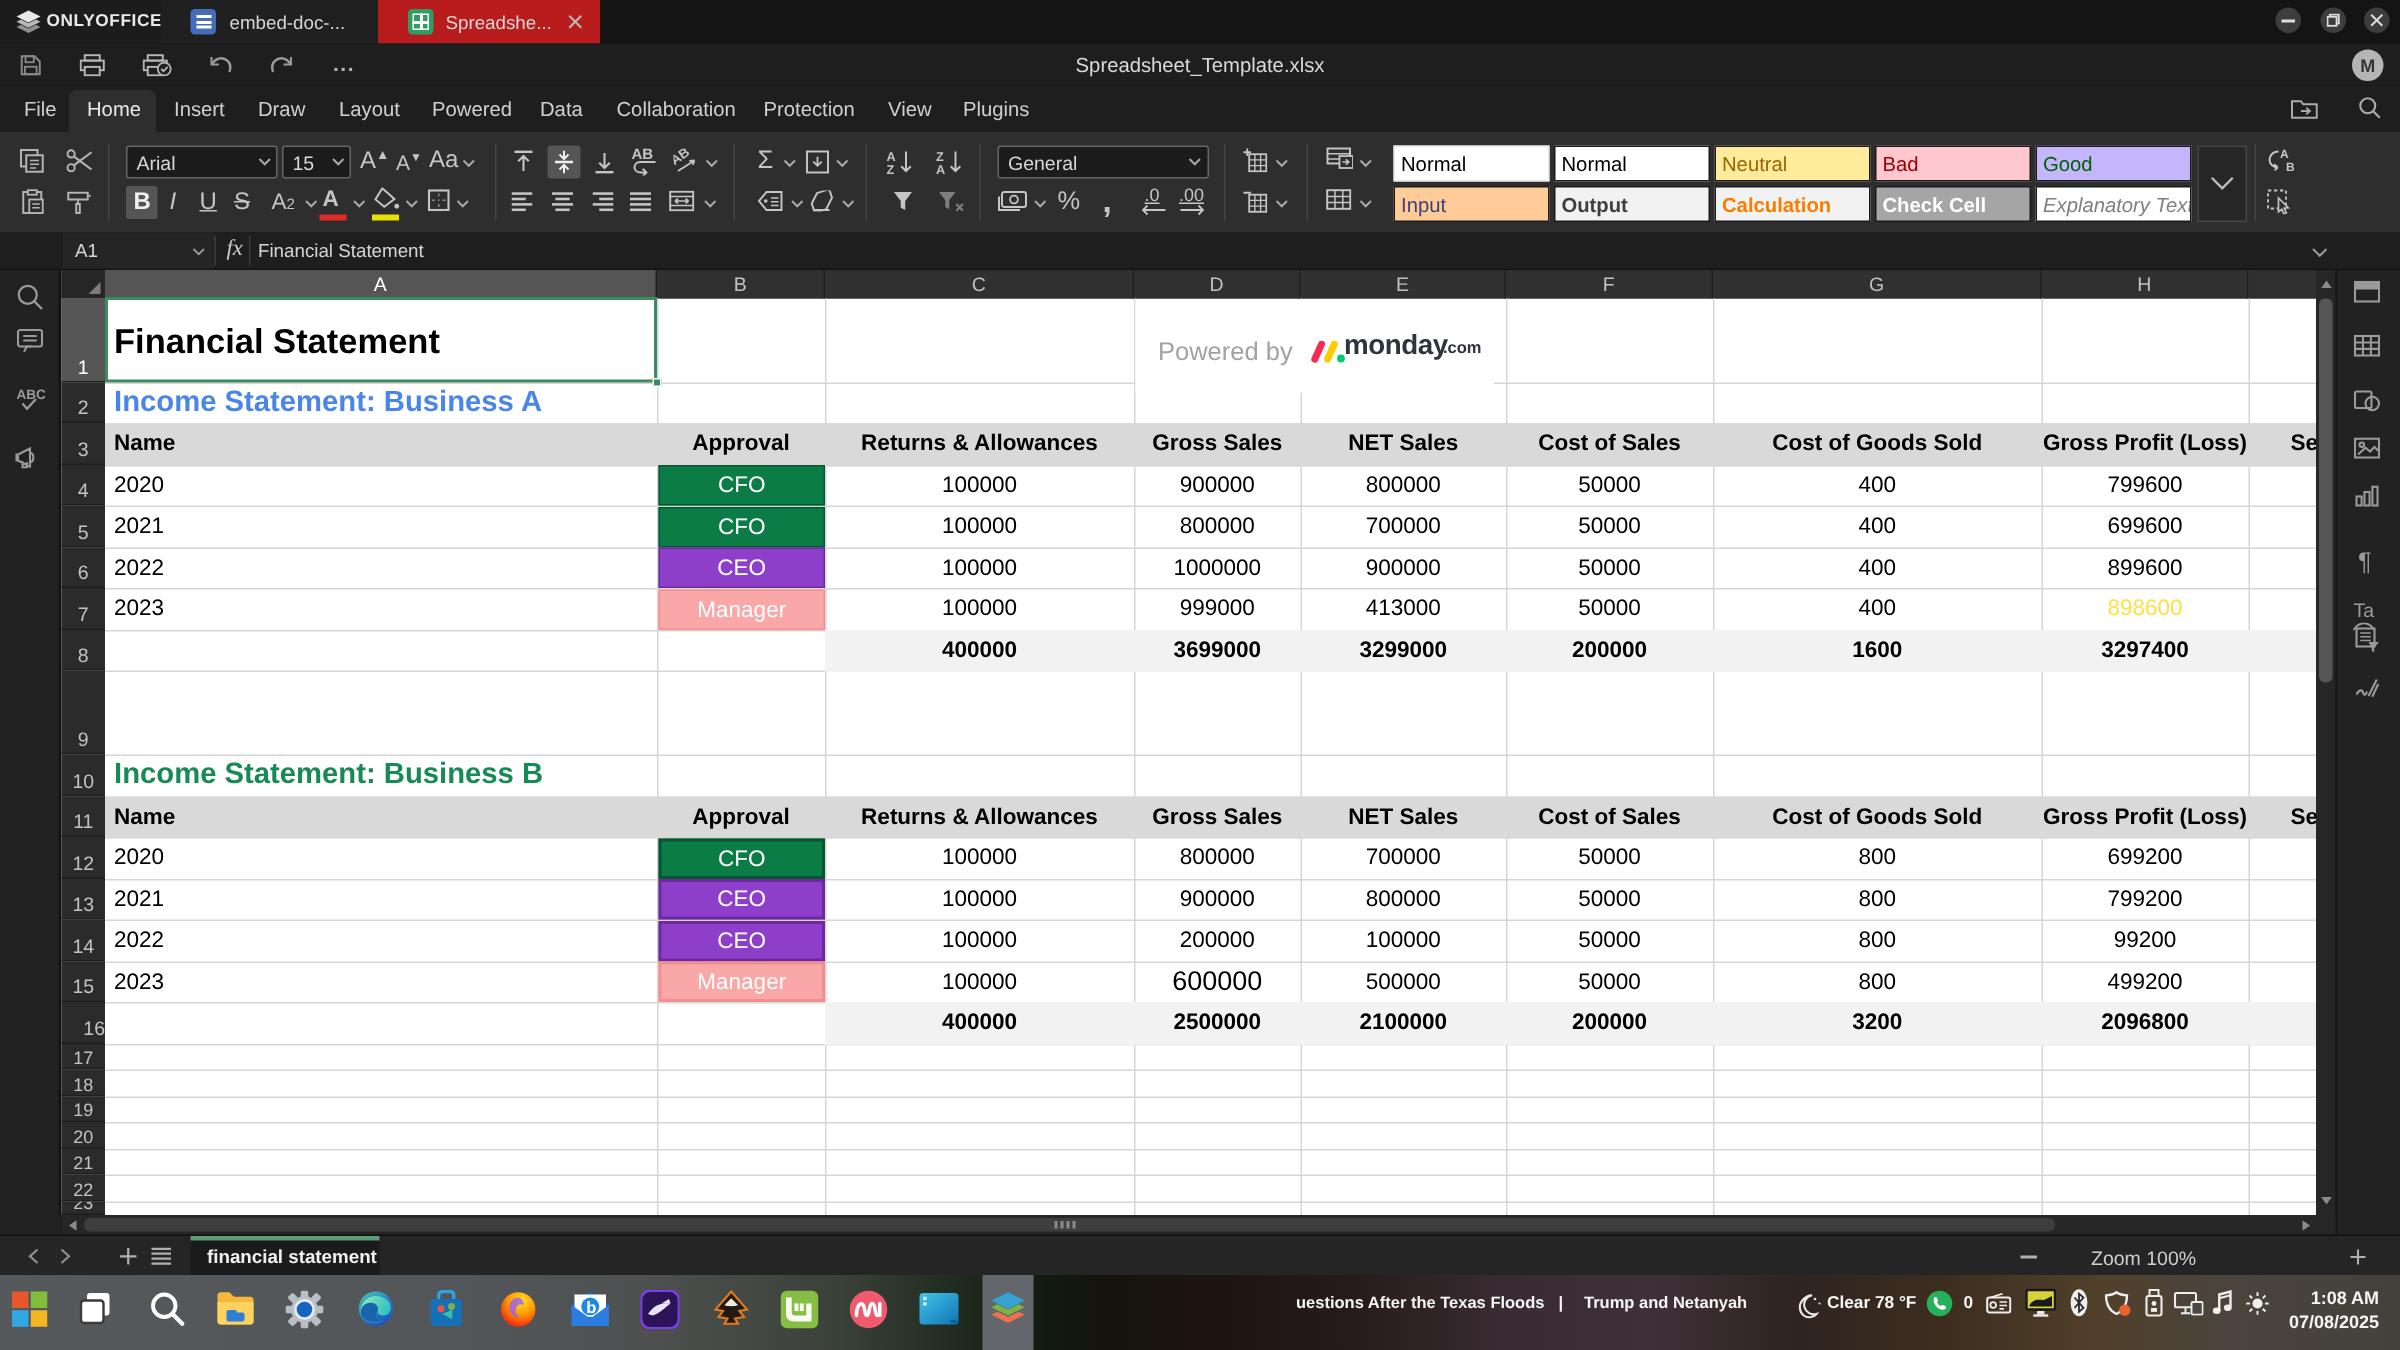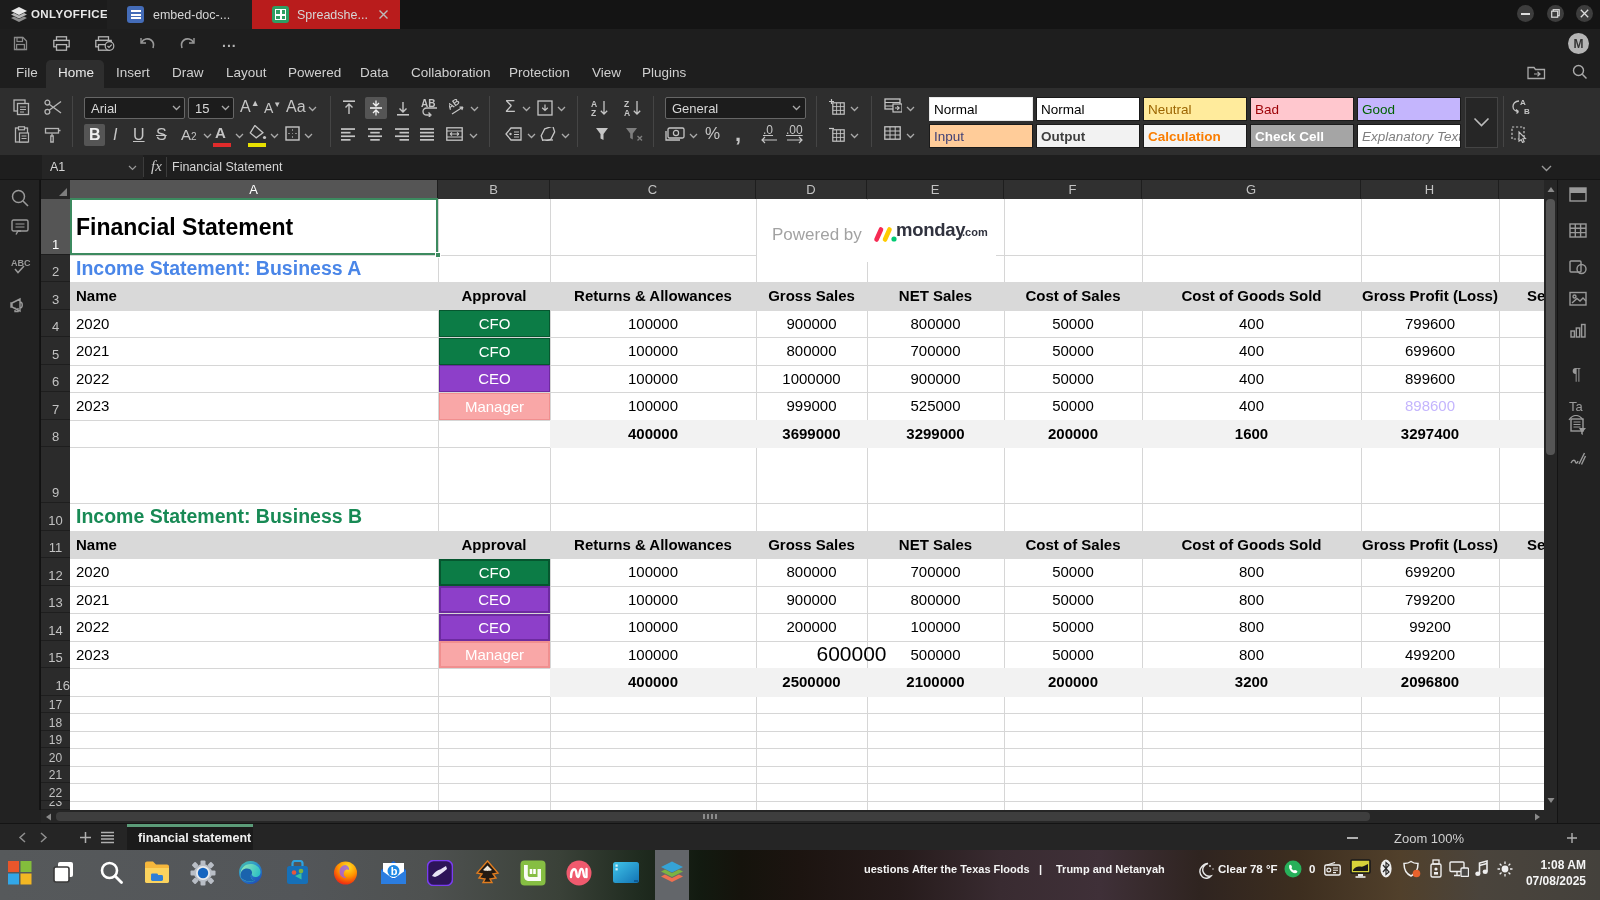--- a/index.html
+++ b/index.html
@@ -68,20 +68,21 @@
     </svg>
 <svg class="abs" style="left:138px;top:8px" width="18" height="13" viewBox="0 0 18 13">
       <path d="M3 1 L3 6 L8 6" fill="none" stroke="#9a9a9a" stroke-width="1.4"></path>
       <path d="M3.5 5.5 C5.5 1.8 10 0.8 13 3 C15.5 4.8 16 8 15 11" fill="none" stroke="#9a9a9a" stroke-width="1.6"></path>
     </svg>
 <svg class="abs" style="left:179px;top:8px" width="18" height="13" viewBox="0 0 18 13">
       <path d="M15 1 L15 6 L10 6" fill="none" stroke="#9a9a9a" stroke-width="1.4"></path>
       <path d="M14.5 5.5 C12.5 1.8 8 0.8 5 3 C2.5 4.8 2 8 3 11" fill="none" stroke="#9a9a9a" stroke-width="1.6"></path>
     </svg>
 <span style="position:absolute;left:222px;top:5px;font-size:14px;font-weight:bold;color:#b5b5b5;letter-spacing:1px;">...</span>
+<span style="position:absolute;left:0;top:7px;width:1600px;text-align:center;font-size:13.5px;color:#d9d9d9;">Spreadsheet_Template.xlsx</span>
 <div class="abs ct" style="left:1568px;top:4px;width:21px;height:21px;border-radius:50%;background:#b5b5b5;font-size:12px;font-weight:bold;color:#333;">M</div>
 </div>
 <div class="abs" style="left:0;top:57px;width:1600px;height:31px;background:#1e1e1e;">
 <div class="abs" style="left:46px;top:3px;width:58px;height:28px;background:#2e2e2e;border-radius:5px 5px 0 0;"></div>
 <span style="position:absolute;left:16px;top:8px;font-size:13.5px;color:#d0d0d0;">File</span>
 <span style="position:absolute;left:58px;top:8px;font-size:13.5px;color:#e8e8e8;">Home</span>
 <span style="position:absolute;left:116px;top:8px;font-size:13.5px;color:#d0d0d0;">Insert</span>
 <span style="position:absolute;left:172px;top:8px;font-size:13.5px;color:#d0d0d0;">Draw</span>
 <span style="position:absolute;left:226px;top:8px;font-size:13.5px;color:#d0d0d0;">Layout</span>
 <span style="position:absolute;left:288px;top:8px;font-size:13.5px;color:#d0d0d0;">Powered</span>
@@ -566,24 +567,24 @@
 <div class="abs" style="left:550px;top:364.5px;width:206px;height:27.5px;display:flex;align-items:center;justify-content:center;padding:0 6px;font-size:15px;font-weight:normal;white-space:nowrap;color:#000;">100000</div>
 <div class="abs" style="left:756px;top:364.5px;width:111px;height:27.5px;display:flex;align-items:center;justify-content:center;padding:0 6px;font-size:15px;font-weight:normal;white-space:nowrap;color:#000;">1000000</div>
 <div class="abs" style="left:867px;top:364.5px;width:137px;height:27.5px;display:flex;align-items:center;justify-content:center;padding:0 6px;font-size:15px;font-weight:normal;white-space:nowrap;color:#000;">900000</div>
 <div class="abs" style="left:1004px;top:364.5px;width:138px;height:27.5px;display:flex;align-items:center;justify-content:center;padding:0 6px;font-size:15px;font-weight:normal;white-space:nowrap;color:#000;">50000</div>
 <div class="abs" style="left:1142px;top:364.5px;width:219px;height:27.5px;display:flex;align-items:center;justify-content:center;padding:0 6px;font-size:15px;font-weight:normal;white-space:nowrap;color:#000;">400</div>
 <div class="abs" style="left:1361px;top:364.5px;width:138px;height:27.5px;display:flex;align-items:center;justify-content:center;padding:0 6px;font-size:15px;font-weight:normal;white-space:nowrap;color:#000;">899600</div>
 <div class="abs" style="left:70px;top:392px;width:368px;height:27.5px;display:flex;align-items:center;justify-content:flex-start;padding:0 6px;font-size:15px;font-weight:normal;white-space:nowrap;color:#000;">2023</div>
 <div class="abs ct" style="left:439px;top:392.5px;width:111px;height:27.0px;background:#f9a7a7;border:1px solid #f08f8f;font-size:15px;color:#fff;">Manager</div>
 <div class="abs" style="left:550px;top:392px;width:206px;height:27.5px;display:flex;align-items:center;justify-content:center;padding:0 6px;font-size:15px;font-weight:normal;white-space:nowrap;color:#000;">100000</div>
 <div class="abs" style="left:756px;top:392px;width:111px;height:27.5px;display:flex;align-items:center;justify-content:center;padding:0 6px;font-size:15px;font-weight:normal;white-space:nowrap;color:#000;">999000</div>
-<div class="abs" style="left:867px;top:392px;width:137px;height:27.5px;display:flex;align-items:center;justify-content:center;padding:0 6px;font-size:15px;font-weight:normal;white-space:nowrap;color:#000;">525000</div>
+<div class="abs" style="left:867px;top:392px;width:137px;height:27.5px;display:flex;align-items:center;justify-content:center;padding:0 6px;font-size:15px;font-weight:normal;white-space:nowrap;color:#000;">413000</div>
 <div class="abs" style="left:1004px;top:392px;width:138px;height:27.5px;display:flex;align-items:center;justify-content:center;padding:0 6px;font-size:15px;font-weight:normal;white-space:nowrap;color:#000;">50000</div>
 <div class="abs" style="left:1142px;top:392px;width:219px;height:27.5px;display:flex;align-items:center;justify-content:center;padding:0 6px;font-size:15px;font-weight:normal;white-space:nowrap;color:#000;">400</div>
-<div class="abs" style="left:1361px;top:392px;width:138px;height:27.5px;display:flex;align-items:center;justify-content:center;padding:0 20px;font-size:15px;font-weight:normal;white-space:nowrap;color:#c4b5fd;">898600</div>
+<div class="abs" style="left:1361px;top:392px;width:138px;height:27.5px;display:flex;align-items:center;justify-content:center;padding:0 20px;font-size:15px;font-weight:normal;white-space:nowrap;color:#fde047;">898600</div>
 <div class="abs" style="left:550px;top:419.5px;width:994px;height:28.5px;background:#f2f2f2;"></div>
 <div class="abs" style="left:550px;top:419.5px;width:206px;height:27.5px;display:flex;align-items:center;justify-content:center;padding:0 6px;font-size:15px;font-weight:bold;white-space:nowrap;color:#000;">400000</div>
 <div class="abs" style="left:756px;top:419.5px;width:111px;height:27.5px;display:flex;align-items:center;justify-content:center;padding:0 6px;font-size:15px;font-weight:bold;white-space:nowrap;color:#000;">3699000</div>
 <div class="abs" style="left:867px;top:419.5px;width:137px;height:27.5px;display:flex;align-items:center;justify-content:center;padding:0 6px;font-size:15px;font-weight:bold;white-space:nowrap;color:#000;">3299000</div>
 <div class="abs" style="left:1004px;top:419.5px;width:138px;height:27.5px;display:flex;align-items:center;justify-content:center;padding:0 6px;font-size:15px;font-weight:bold;white-space:nowrap;color:#000;">200000</div>
 <div class="abs" style="left:1142px;top:419.5px;width:219px;height:27.5px;display:flex;align-items:center;justify-content:center;padding:0 6px;font-size:15px;font-weight:bold;white-space:nowrap;color:#000;">1600</div>
 <div class="abs" style="left:1361px;top:419.5px;width:138px;height:27.5px;display:flex;align-items:center;justify-content:center;padding:0 6px;font-size:15px;font-weight:bold;white-space:nowrap;color:#000;">3297400</div>
 <div class="abs" style="left:70px;top:503px;width:368px;height:27.5px;display:flex;align-items:center;justify-content:flex-start;padding:0 6px;font-size:19.5px;font-weight:bold;white-space:nowrap;color:#188a55;">Income Statement: Business B</div>
 <div class="abs" style="left:70px;top:530.5px;width:1474px;height:28.5px;background:#d9d9d9;"></div>
 <div class="abs" style="left:70px;top:530.5px;width:368px;height:27.5px;display:flex;align-items:center;justify-content:flex-start;padding:0 6px;font-size:15px;font-weight:bold;white-space:nowrap;color:#000;">Name</div>
@@ -615,21 +616,21 @@
 <div class="abs ct" style="left:439px;top:613.5px;width:111px;height:27.0px;background:#8d3fc9;border:2px solid #6d2aa0;font-size:15px;color:#fff;">CEO</div>
 <div class="abs" style="left:550px;top:613px;width:206px;height:27.5px;display:flex;align-items:center;justify-content:center;padding:0 6px;font-size:15px;font-weight:normal;white-space:nowrap;color:#000;">100000</div>
 <div class="abs" style="left:756px;top:613px;width:111px;height:27.5px;display:flex;align-items:center;justify-content:center;padding:0 6px;font-size:15px;font-weight:normal;white-space:nowrap;color:#000;">200000</div>
 <div class="abs" style="left:867px;top:613px;width:137px;height:27.5px;display:flex;align-items:center;justify-content:center;padding:0 6px;font-size:15px;font-weight:normal;white-space:nowrap;color:#000;">100000</div>
 <div class="abs" style="left:1004px;top:613px;width:138px;height:27.5px;display:flex;align-items:center;justify-content:center;padding:0 6px;font-size:15px;font-weight:normal;white-space:nowrap;color:#000;">50000</div>
 <div class="abs" style="left:1142px;top:613px;width:219px;height:27.5px;display:flex;align-items:center;justify-content:center;padding:0 6px;font-size:15px;font-weight:normal;white-space:nowrap;color:#000;">800</div>
 <div class="abs" style="left:1361px;top:613px;width:138px;height:27.5px;display:flex;align-items:center;justify-content:center;padding:0 6px;font-size:15px;font-weight:normal;white-space:nowrap;color:#000;">99200</div>
 <div class="abs" style="left:70px;top:640.5px;width:368px;height:27.5px;display:flex;align-items:center;justify-content:flex-start;padding:0 6px;font-size:15px;font-weight:normal;white-space:nowrap;color:#000;">2023</div>
 <div class="abs ct" style="left:439px;top:641.0px;width:111px;height:27.0px;background:#f9a7a7;border:2px solid #f08f8f;font-size:15px;color:#fff;">Manager</div>
 <div class="abs" style="left:550px;top:640.5px;width:206px;height:27.5px;display:flex;align-items:center;justify-content:center;padding:0 6px;font-size:15px;font-weight:normal;white-space:nowrap;color:#000;">100000</div>
-<div class="abs" style="left:756px;top:640.5px;width:111px;height:27.5px;display:flex;align-items:center;justify-content:center;padding:0 6px;font-size:21px;font-weight:normal;white-space:nowrap;color:#000;margin-left:40px;">600000</div>
+<div class="abs" style="left:756px;top:640.5px;width:111px;height:27.5px;display:flex;align-items:center;justify-content:center;padding:0 6px;font-size:18px;font-weight:normal;white-space:nowrap;color:#000;">600000</div>
 <div class="abs" style="left:867px;top:640.5px;width:137px;height:27.5px;display:flex;align-items:center;justify-content:center;padding:0 6px;font-size:15px;font-weight:normal;white-space:nowrap;color:#000;">500000</div>
 <div class="abs" style="left:1004px;top:640.5px;width:138px;height:27.5px;display:flex;align-items:center;justify-content:center;padding:0 6px;font-size:15px;font-weight:normal;white-space:nowrap;color:#000;">50000</div>
 <div class="abs" style="left:1142px;top:640.5px;width:219px;height:27.5px;display:flex;align-items:center;justify-content:center;padding:0 6px;font-size:15px;font-weight:normal;white-space:nowrap;color:#000;">800</div>
 <div class="abs" style="left:1361px;top:640.5px;width:138px;height:27.5px;display:flex;align-items:center;justify-content:center;padding:0 6px;font-size:15px;font-weight:normal;white-space:nowrap;color:#000;">499200</div>
 <div class="abs" style="left:550px;top:668px;width:994px;height:28.5px;background:#f2f2f2;"></div>
 <div class="abs" style="left:550px;top:668px;width:206px;height:27.5px;display:flex;align-items:center;justify-content:center;padding:0 6px;font-size:15px;font-weight:bold;white-space:nowrap;color:#000;">400000</div>
 <div class="abs" style="left:756px;top:668px;width:111px;height:27.5px;display:flex;align-items:center;justify-content:center;padding:0 6px;font-size:15px;font-weight:bold;white-space:nowrap;color:#000;">2500000</div>
 <div class="abs" style="left:867px;top:668px;width:137px;height:27.5px;display:flex;align-items:center;justify-content:center;padding:0 6px;font-size:15px;font-weight:bold;white-space:nowrap;color:#000;">2100000</div>
 <div class="abs" style="left:1004px;top:668px;width:138px;height:27.5px;display:flex;align-items:center;justify-content:center;padding:0 6px;font-size:15px;font-weight:bold;white-space:nowrap;color:#000;">200000</div>
 <div class="abs" style="left:1142px;top:668px;width:219px;height:27.5px;display:flex;align-items:center;justify-content:center;padding:0 6px;font-size:15px;font-weight:bold;white-space:nowrap;color:#000;">3200</div>

